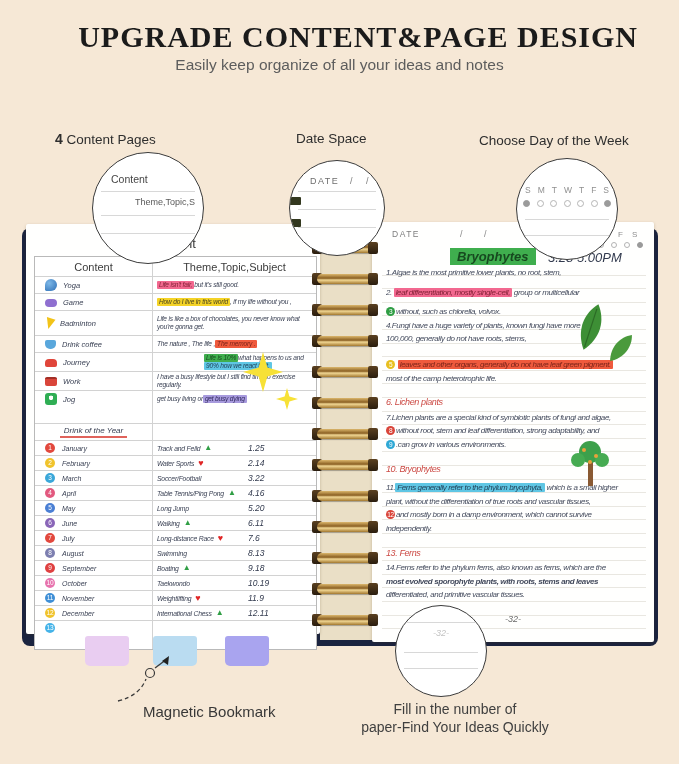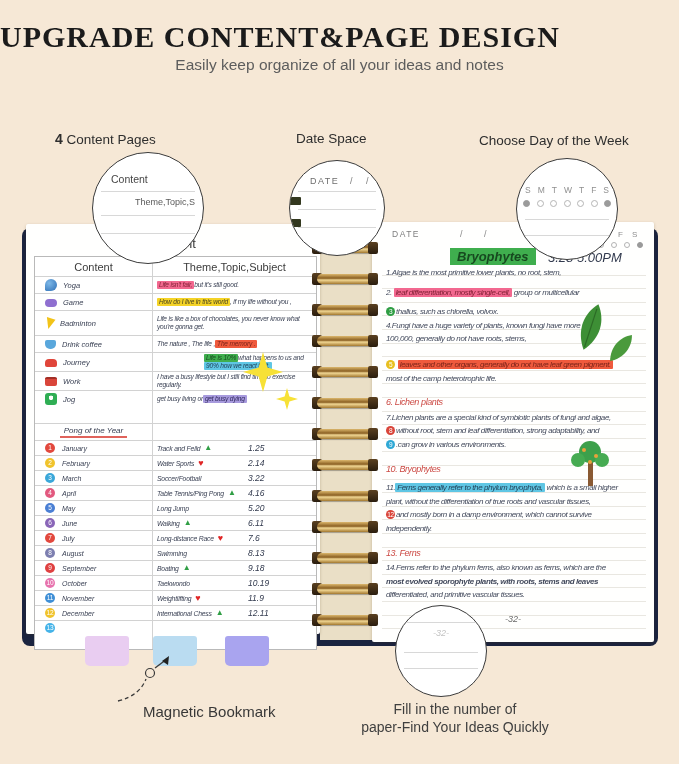--- a/index.html
+++ b/index.html
@@ -1,19 +1,19 @@
 <!DOCTYPE html>
 <html><head>
 <meta charset="utf-8">
 <style>
   html,body{margin:0;padding:0;}
   .canvas{position:relative;width:679px;height:764px;background:#f6e8d6;overflow:hidden;
           font-family:"Liberation Sans",sans-serif;}
   
-  .hd-title{position:absolute;left:0;top:20px;width:638px;text-align:left;
+  .hd-title{position:absolute;left:0;top:20px;width:638px;text-align:right;
     font-family:"Liberation Serif",serif;font-weight:700;font-size:30px;letter-spacing:1px;color:#1b1b1b;}
   .hd-sub{position:absolute;left:0;top:56px;width:679px;text-align:center;
     font-size:15.5px;color:#5d5d5d;}
   
   .callout{position:absolute;font-size:13.5px;color:#2e2e2e;}
   .co1{left:55px;top:131px;text-align:center;}
   .co1 b{font-size:14px;}
   .co2{left:296px;top:131px;}
   .co3{left:479px;top:133px;}
   .co-bm{left:143px;top:703px;font-size:15px;color:#383838;}
@@ -204,21 +204,21 @@
               <span class="hl hl-purple">get busy dying</span>
             </div>
           </div>
         </div>
       <div class="trow erow">
           <div class="c1"></div>
           <div class="c2"></div>
         </div>
       <div class="trow erow book-row">
         <div class="c1">
-            <span class="book-title">Pong of the Year</span>
+            <span class="book-title">Drink of the Year</span>
           </div>
         <div class="c2"></div>
       </div>
       <div id="month-body">
           <div class="trow mrow">
             <div class="c1">
               <span class="mnum" style="background: rgb(226, 72, 61);">1</span>
               <span class="mname hand">January</span>
             </div>
             <div class="c2">
@@ -366,21 +366,21 @@
     <div class="rlines"></div>
     <div class="rdate">DATE</div>
     <span class="rslash" style="left:88px;">/</span>
     <span class="rslash" style="left:112px;">/</span>
     <div id="pweek"></div>
     <div class="rtitle">Bryophytes</div>
     <div class="rdt">3.28 5:00PM</div>
     <div id="rlines-box">
         <div class="rline hand" style="top: 46px;"><span>1.Algae is the most primitive lower plants, no root, stem,</span></div>
         <div class="rline hand" style="top: 65.6px;"><span>2. </span><span class="hl hl-pink">leaf differentiation, mostly single-cell,</span><span> group or multicellular</span></div>
-        <div class="rline hand" style="top: 85.2px;"><span class="badge" style="background: rgb(47, 158, 68);">3</span><span>thallus, such as chlorella, volvox.</span></div>
+        <div class="rline hand" style="top: 85.2px;"><span class="badge" style="background: rgb(47, 158, 68);">3</span><span>without, such as chlorella, volvox.</span></div>
         <div class="rline hand" style="top: 98.8px;"><span>4.Fungi have a huge variety of plants, known fungi have more than</span></div>
         <div class="rline hand" style="top: 112.4px;"><span>100,000, generally do not have roots, stems,</span></div>
         <div class="rline hand" style="top: 138px;"><span class="badge" style="background: rgb(232, 191, 31);">5</span><span> </span><span class="hl hl-red">leaves and other organs, generally do not have leaf green pigment.</span></div>
         <div class="rline hand" style="top: 151.6px;"><span>most of the camp heterotrophic life.</span></div>
         <div class="rline hand red-head" style="top: 175.2px;"><span>6. Lichen plants</span></div>
         <div class="rline hand" style="top: 190.8px;"><span>7.Lichen plants are a special kind of symbiotic plants of fungi and algae,</span></div>
         <div class="rline hand" style="top: 204.4px;"><span class="badge" style="background: rgb(217, 69, 58);">8</span><span>without root, stem and leaf differentiation, strong adaptability, and</span></div>
         <div class="rline hand" style="top: 218px;"><span class="badge" style="background: rgb(47, 168, 213);">9</span><span>.can grow in various environments.</span></div>
         <div class="rline hand red-head" style="top: 241.6px;"><span>10. Bryophytes</span></div>
         <div class="rline hand" style="top: 261.2px;"><span>11.</span><span class="hl hl-blue">Ferns generally refer to the phylum bryophyta,</span><span> which is a small higher</span></div>

